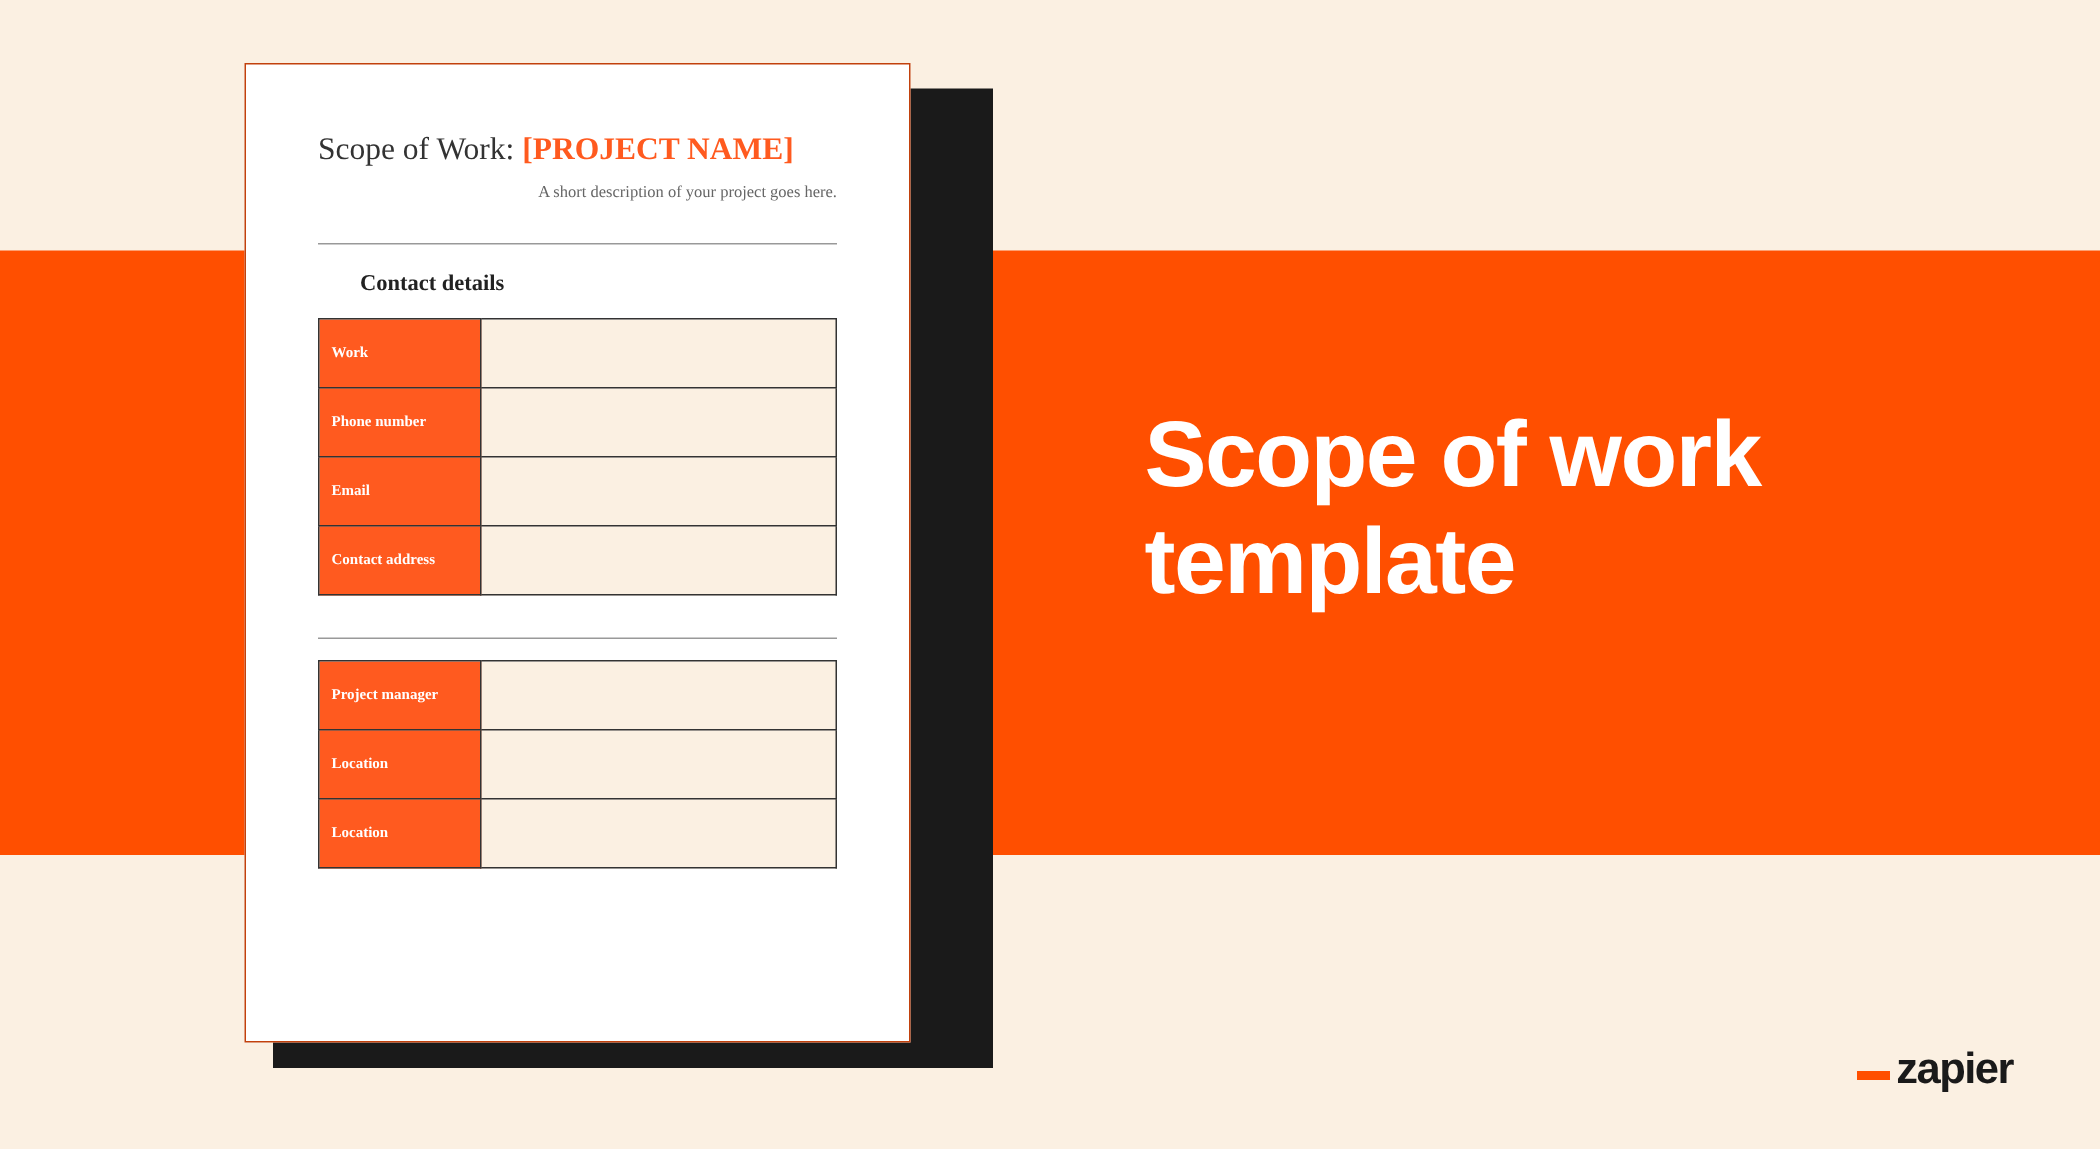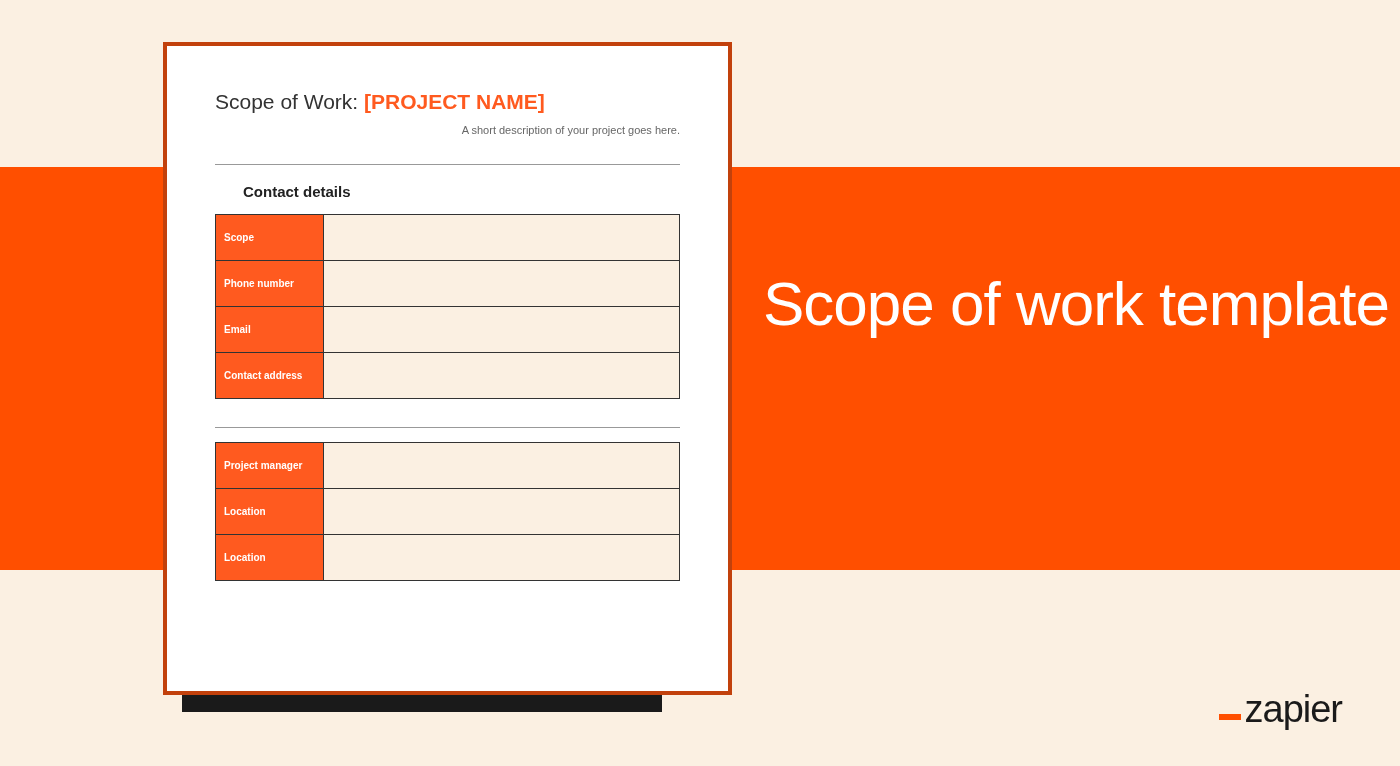--- a/index.html
+++ b/index.html
@@ -22,25 +22,26 @@
     left: 182px;
     top: 59px;
     width: 480px;
     height: 653px;
     background: #1A1A1A;
   }
   .doc {
     position: absolute;
     left: 163px;
     top: 42px;
-    width: 569px;
+    width: 444px;
     height: 653px;
     background: #FFFFFF;
-    border: 4px solid #c2410c;
+    border: 1px solid #c2410c;
     padding: 44px 48px 30px 48px;
+    font-family: Liberation Serif, serif;
   }
   .doc-title {
     font-size: 21px;
     font-weight: 500;
     color: #333;
   }
   .doc-title .placeholder {
     color: #FF5A1F;
     font-weight: 700;
   }
@@ -83,42 +84,42 @@
   }
   table.detail td.value {
     background: #FBF0E2;
   }
   .headline {
     position: absolute;
     left: 763px;
     top: 268px;
     color: #FFFFFF;
     font-size: 62px;
-    font-weight: 400;
+    font-weight: 700;
     line-height: 1.15;
     letter-spacing: -1px;
   }
   .logo {
     position: absolute;
     right: 58px;
     bottom: 38px;
     display: flex;
     align-items: flex-end;
     gap: 2px;
   }
   .logo .tick {
     width: 22px;
     height: 6px;
     background: #FF4F00;
     margin-bottom: 8px;
     margin-right: 2px;
   }
   .logo .word {
-    font-size: 38px;
-    font-weight: 400;
+    font-size: 29px;
+    font-weight: 700;
     letter-spacing: -1px;
     color: #1A1A1A;
     line-height: 1;
     margin-top: 40px;
   }
 </style>
 </head>
 <body>
 
 <div class="canvas">
@@ -130,21 +131,21 @@
     <h1 class="doc-title">
       <span>Scope of Work: </span><span class="placeholder">[PROJECT NAME]</span>
     </h1>
     <p class="doc-subtitle">A short description of your project goes here.</p>
 
     <hr class="rule">
     <h2 class="section-head">Contact details</h2>
     <table class="detail">
       <tbody>
           <tr>
-        <td class="label">Scope</td>
+        <td class="label">Work</td>
         <td class="value"></td>
       </tr>
       <tr>
         <td class="label">Phone number</td>
         <td class="value"></td>
       </tr>
       <tr>
         <td class="label">Email</td>
         <td class="value"></td>
       </tr>

